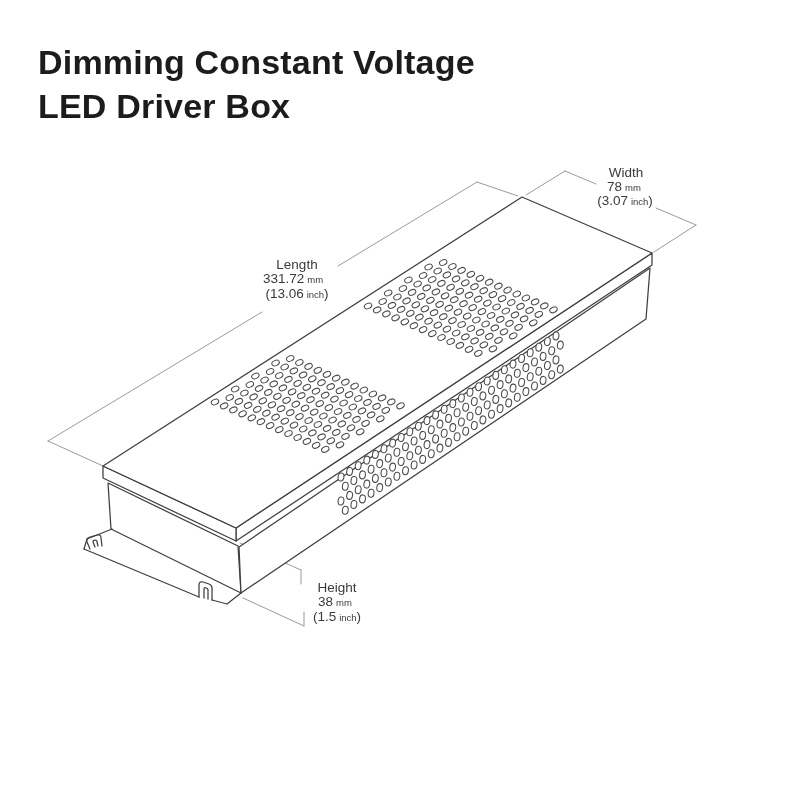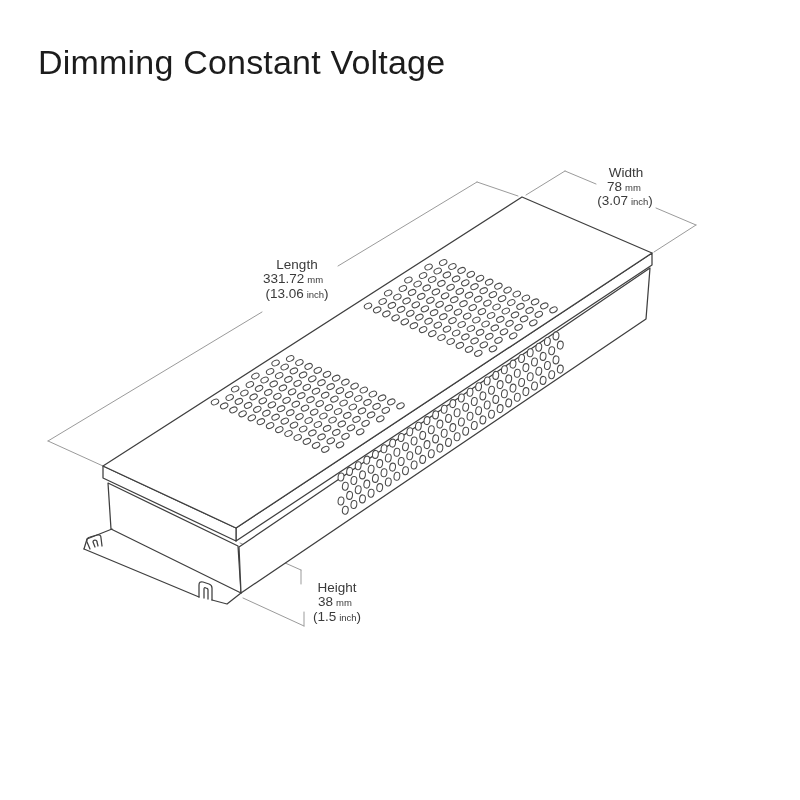--- a/index.html
+++ b/index.html
@@ -10,39 +10,40 @@
     --hole:#4a4a4a;
     --dim:#9b9b9b;
   }
   html,body{margin:0;padding:0;background:var(--bg);}
   .stage{
     position:relative;width:800px;height:800px;background:var(--bg);
     font-family:"Liberation Sans", sans-serif;overflow:hidden;
   }
   .page-title{
     position:absolute;left:38px;top:40px;margin:0;
-    font-size:34px;line-height:44px;font-weight:400;color:var(--title);
+    font-size:34px;line-height:44px;font-weight:700;color:var(--title);
     letter-spacing:0.2px;
   }
   .page-title span{display:block;}
   svg{position:absolute;left:0;top:0;}
   .box-line{fill:none;stroke:var(--box);stroke-width:1.25;stroke-linejoin:round;stroke-linecap:round;}
   .face{fill:#ffffff;}
   .dim-line{fill:none;stroke:var(--dim);stroke-width:1;stroke-linejoin:round;stroke-linecap:round;}
   .hole-group ellipse{fill:#ffffff;stroke:var(--hole);stroke-width:1.05;}
   .dim-label, .dim-value{fill:var(--text);font-family:"Liberation Sans",sans-serif;font-size:13.5px;text-anchor:middle;}
   .dim-unit{font-size:9.5px;}
 </style>
 </head>
 <body>
 
 <div class="stage">
 
   <h1 class="page-title">
     <span>Dimming Constant Voltage</span>
+    <span>LED Driver Box</span>
   </h1>
 
   <svg width="800" height="800" viewBox="0 0 800 800">
 
     <g>
       <path class="dim-line" d="M103,466 L48,441"></path>
       <path class="dim-line" d="M48,441 L262,312"></path>
       <path class="dim-line" d="M338,266 L477,182"></path>
       <path class="dim-line" d="M477,182 L518,196"></path>
       <text class="dim-label" x="297" y="269"><tspan>Length</tspan></text>

